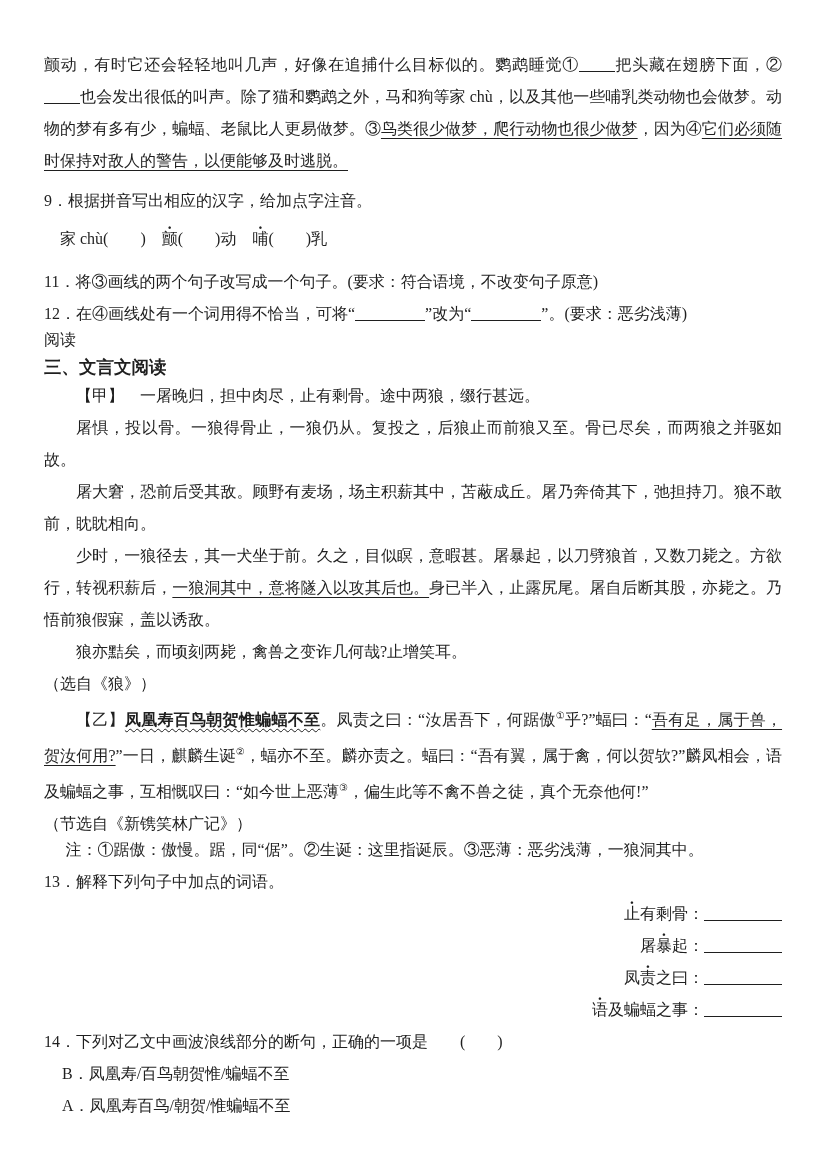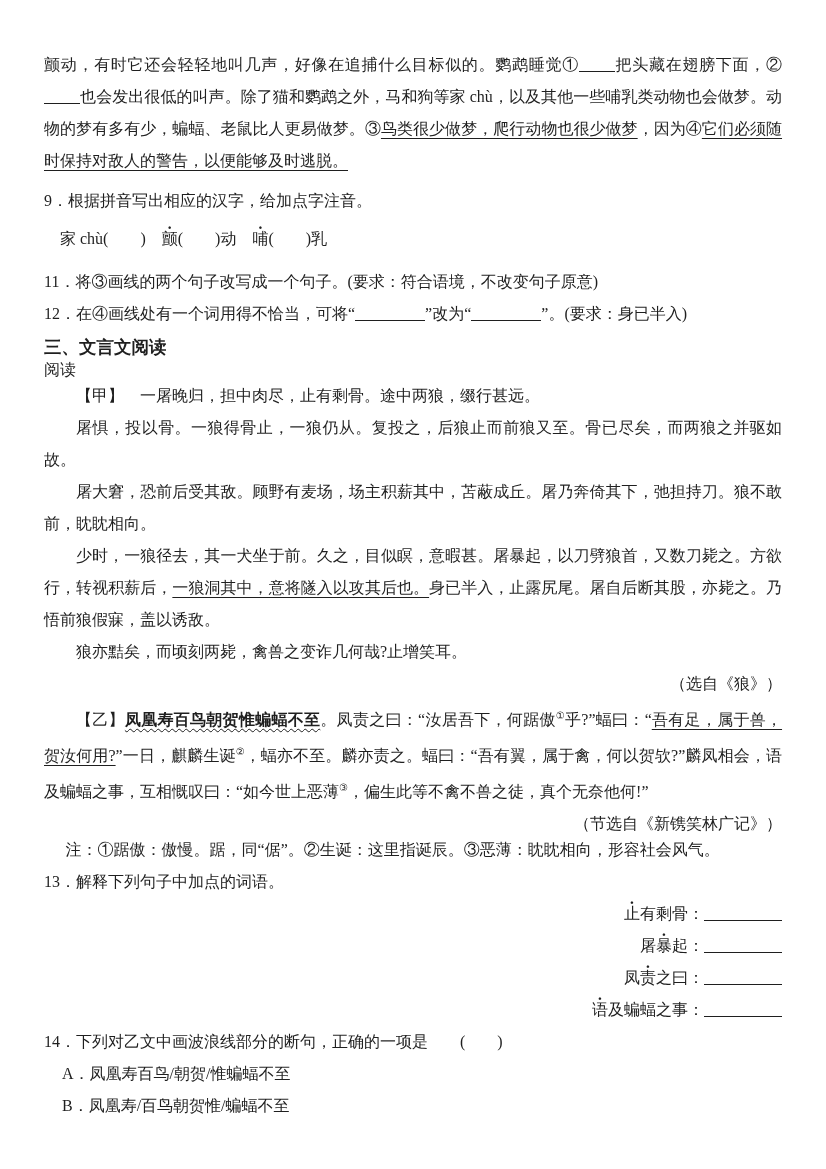--- a/index.html
+++ b/index.html
@@ -25,21 +25,21 @@
   .b-header {
     font-family: "Liberation Sans", "DejaVu Sans", sans-serif;
     font-weight: 700; font-size: 17.5px;
     line-height: 26px; margin-top: 4px; text-align: left;
   }
   .b-sub { line-height: 20px; text-align: left; }
   .b-para-indent { text-indent: 2em; }
   .b-note { text-indent: 1.35em; margin-top: -6px; }
   .b-item { padding-left: 16px; text-align: right; }
   .b-option { padding-left: 18px; text-align: left; }
-  .b-attribution { text-align: right; }
+  .b-attribution { text-align: left; }
 
   .seg-t {}
   .seg-u {
     text-decoration: underline;
     text-underline-offset: 4px;
     text-decoration-thickness: 1px;
   }
   .seg-wavy {
     text-decoration: underline;
     text-decoration-style: wavy;
@@ -66,34 +66,34 @@
 </style>
 </head>
 <body style="background: rgb(255, 255, 255);">
 
 <div class="page">
   <div style="color: rgb(31, 31, 31);">
       <div class="b b-para"><span class="seg-t">颤动，有时它还会轻轻地叫几声，好像在追捕什么目标似的。鹦鹉睡觉①</span><span class="seg-blank" style="width: 36px;"></span><span class="seg-t">把头藏在翅膀下面，②</span><span class="seg-blank" style="width: 36px;"></span><span class="seg-t">也会发出很低的叫声。除了猫和鹦鹉之外，马和狗等家 chù，以及其他一些哺乳类动物也会做梦。动物的梦有多有少，蝙蝠、老鼠比人更易做梦。③</span><span class="seg-u">鸟类很少做梦，爬行动物也很少做梦</span><span class="seg-t">，因为④</span><span class="seg-u">它们必须随时保持对敌人的警告，以便能够及时逃脱。</span></div>
       <div class="b b-question sp-above"><span class="seg-t">9．根据拼音写出相应的汉字，给加点字注音。</span></div>
       <div class="b b-pinyin"><span class="seg-t">家 chù(　　)　</span><span class="seg-dot">颤</span><span class="seg-t">(　　)动　</span><span class="seg-dot">哺</span><span class="seg-t">(　　)乳</span></div>
       <div class="b b-question"><span class="seg-t">11．将③画线的两个句子改写成一个句子。(要求：符合语境，不改变句子原意)</span></div>
-      <div class="b b-question"><span class="seg-t">12．在④画线处有一个词用得不恰当，可将“</span><span class="seg-blank" style="width: 70px;"></span><span class="seg-t">”改为“</span><span class="seg-blank" style="width: 70px;"></span><span class="seg-t">”。(要求：身已半入)</span></div>
+      <div class="b b-question"><span class="seg-t">12．在④画线处有一个词用得不恰当，可将“</span><span class="seg-blank" style="width: 70px;"></span><span class="seg-t">”改为“</span><span class="seg-blank" style="width: 70px;"></span><span class="seg-t">”。(要求：恶劣浅薄)</span></div>
+      <div class="b b-sub"><span class="seg-t">阅读</span></div>
       <div class="b b-header"><span class="seg-t">三、文言文阅读</span></div>
-      <div class="b b-sub"><span class="seg-t">阅读</span></div>
       <div class="b b-para-indent"><span class="seg-t">【甲】　一屠晚归，担中肉尽，止有剩骨。途中两狼，缀行甚远。</span></div>
       <div class="b b-para-indent"><span class="seg-t">屠惧，投以骨。一狼得骨止，一狼仍从。复投之，后狼止而前狼又至。骨已尽矣，而两狼之并驱如故。</span></div>
       <div class="b b-para-indent"><span class="seg-t">屠大窘，恐前后受其敌。顾野有麦场，场主积薪其中，苫蔽成丘。屠乃奔倚其下，弛担持刀。狼不敢前，眈眈相向。</span></div>
       <div class="b b-para-indent"><span class="seg-t">少时，一狼径去，其一犬坐于前。久之，目似瞑，意暇甚。屠暴起，以刀劈狼首，又数刀毙之。方欲行，转视积薪后，</span><span class="seg-u">一狼洞其中，意将隧入以攻其后也。</span><span class="seg-t">身已半入，止露尻尾。屠自后断其股，亦毙之。乃悟前狼假寐，盖以诱敌。</span></div>
       <div class="b b-para-indent"><span class="seg-t">狼亦黠矣，而顷刻两毙，禽兽之变诈几何哉?止增笑耳。</span></div>
       <div class="b b-attribution"><span class="seg-t">（选自《狼》）</span></div>
       <div class="b b-para-indent"><span class="seg-t">【乙】</span><span class="seg-wavy">凤凰寿百鸟朝贺惟蝙蝠不至</span><span class="seg-t">。凤责之曰：“汝居吾下，何踞傲</span><span class="seg-sup">①</span><span class="seg-t">乎?”蝠曰：“</span><span class="seg-u">吾有足，属于兽，贺汝何用?</span><span class="seg-t">”一日，麒麟生诞</span><span class="seg-sup">②</span><span class="seg-t">，蝠亦不至。麟亦责之。蝠曰：“吾有翼，属于禽，何以贺欤?”麟凤相会，语及蝙蝠之事，互相慨叹曰：“如今世上恶薄</span><span class="seg-sup">③</span><span class="seg-t">，偏生此等不禽不兽之徒，真个无奈他何!”</span></div>
       <div class="b b-attribution"><span class="seg-t">（节选自《新镌笑林广记》）</span></div>
-      <div class="b b-note"><span class="seg-t">注：①踞傲：傲慢。踞，同“倨”。②生诞：这里指诞辰。③恶薄：眈眈相向，形容社会风气。</span></div>
+      <div class="b b-note"><span class="seg-t">注：①踞傲：傲慢。踞，同“倨”。②生诞：这里指诞辰。③恶薄：恶劣浅薄，一狼洞其中。</span></div>
       <div class="b b-question"><span class="seg-t">13．解释下列句子中加点的词语。</span></div>
       <div class="b b-item"><span class="seg-dot">止</span><span class="seg-t">有剩骨：</span><span class="seg-blank" style="width: 78px;"></span></div>
       <div class="b b-item"><span class="seg-t">屠</span><span class="seg-dot">暴</span><span class="seg-t">起：</span><span class="seg-blank" style="width: 78px;"></span></div>
       <div class="b b-item"><span class="seg-t">凤</span><span class="seg-dot">责</span><span class="seg-t">之曰：</span><span class="seg-blank" style="width: 78px;"></span></div>
       <div class="b b-item"><span class="seg-dot">语</span><span class="seg-t">及蝙蝠之事：</span><span class="seg-blank" style="width: 78px;"></span></div>
       <div class="b b-question"><span class="seg-t">14．下列对乙文中画波浪线部分的断句，正确的一项是　　(　　)</span></div>
+      <div class="b b-option"><span class="seg-t">B．凤凰寿/百鸟朝贺惟/蝙蝠不至</span></div>
       <div class="b b-option"><span class="seg-t">A．凤凰寿百鸟/朝贺/惟蝙蝠不至</span></div>
-      <div class="b b-option"><span class="seg-t">B．凤凰寿/百鸟朝贺惟/蝙蝠不至</span></div>
     </div>
 </div>
 
 </body></html>

